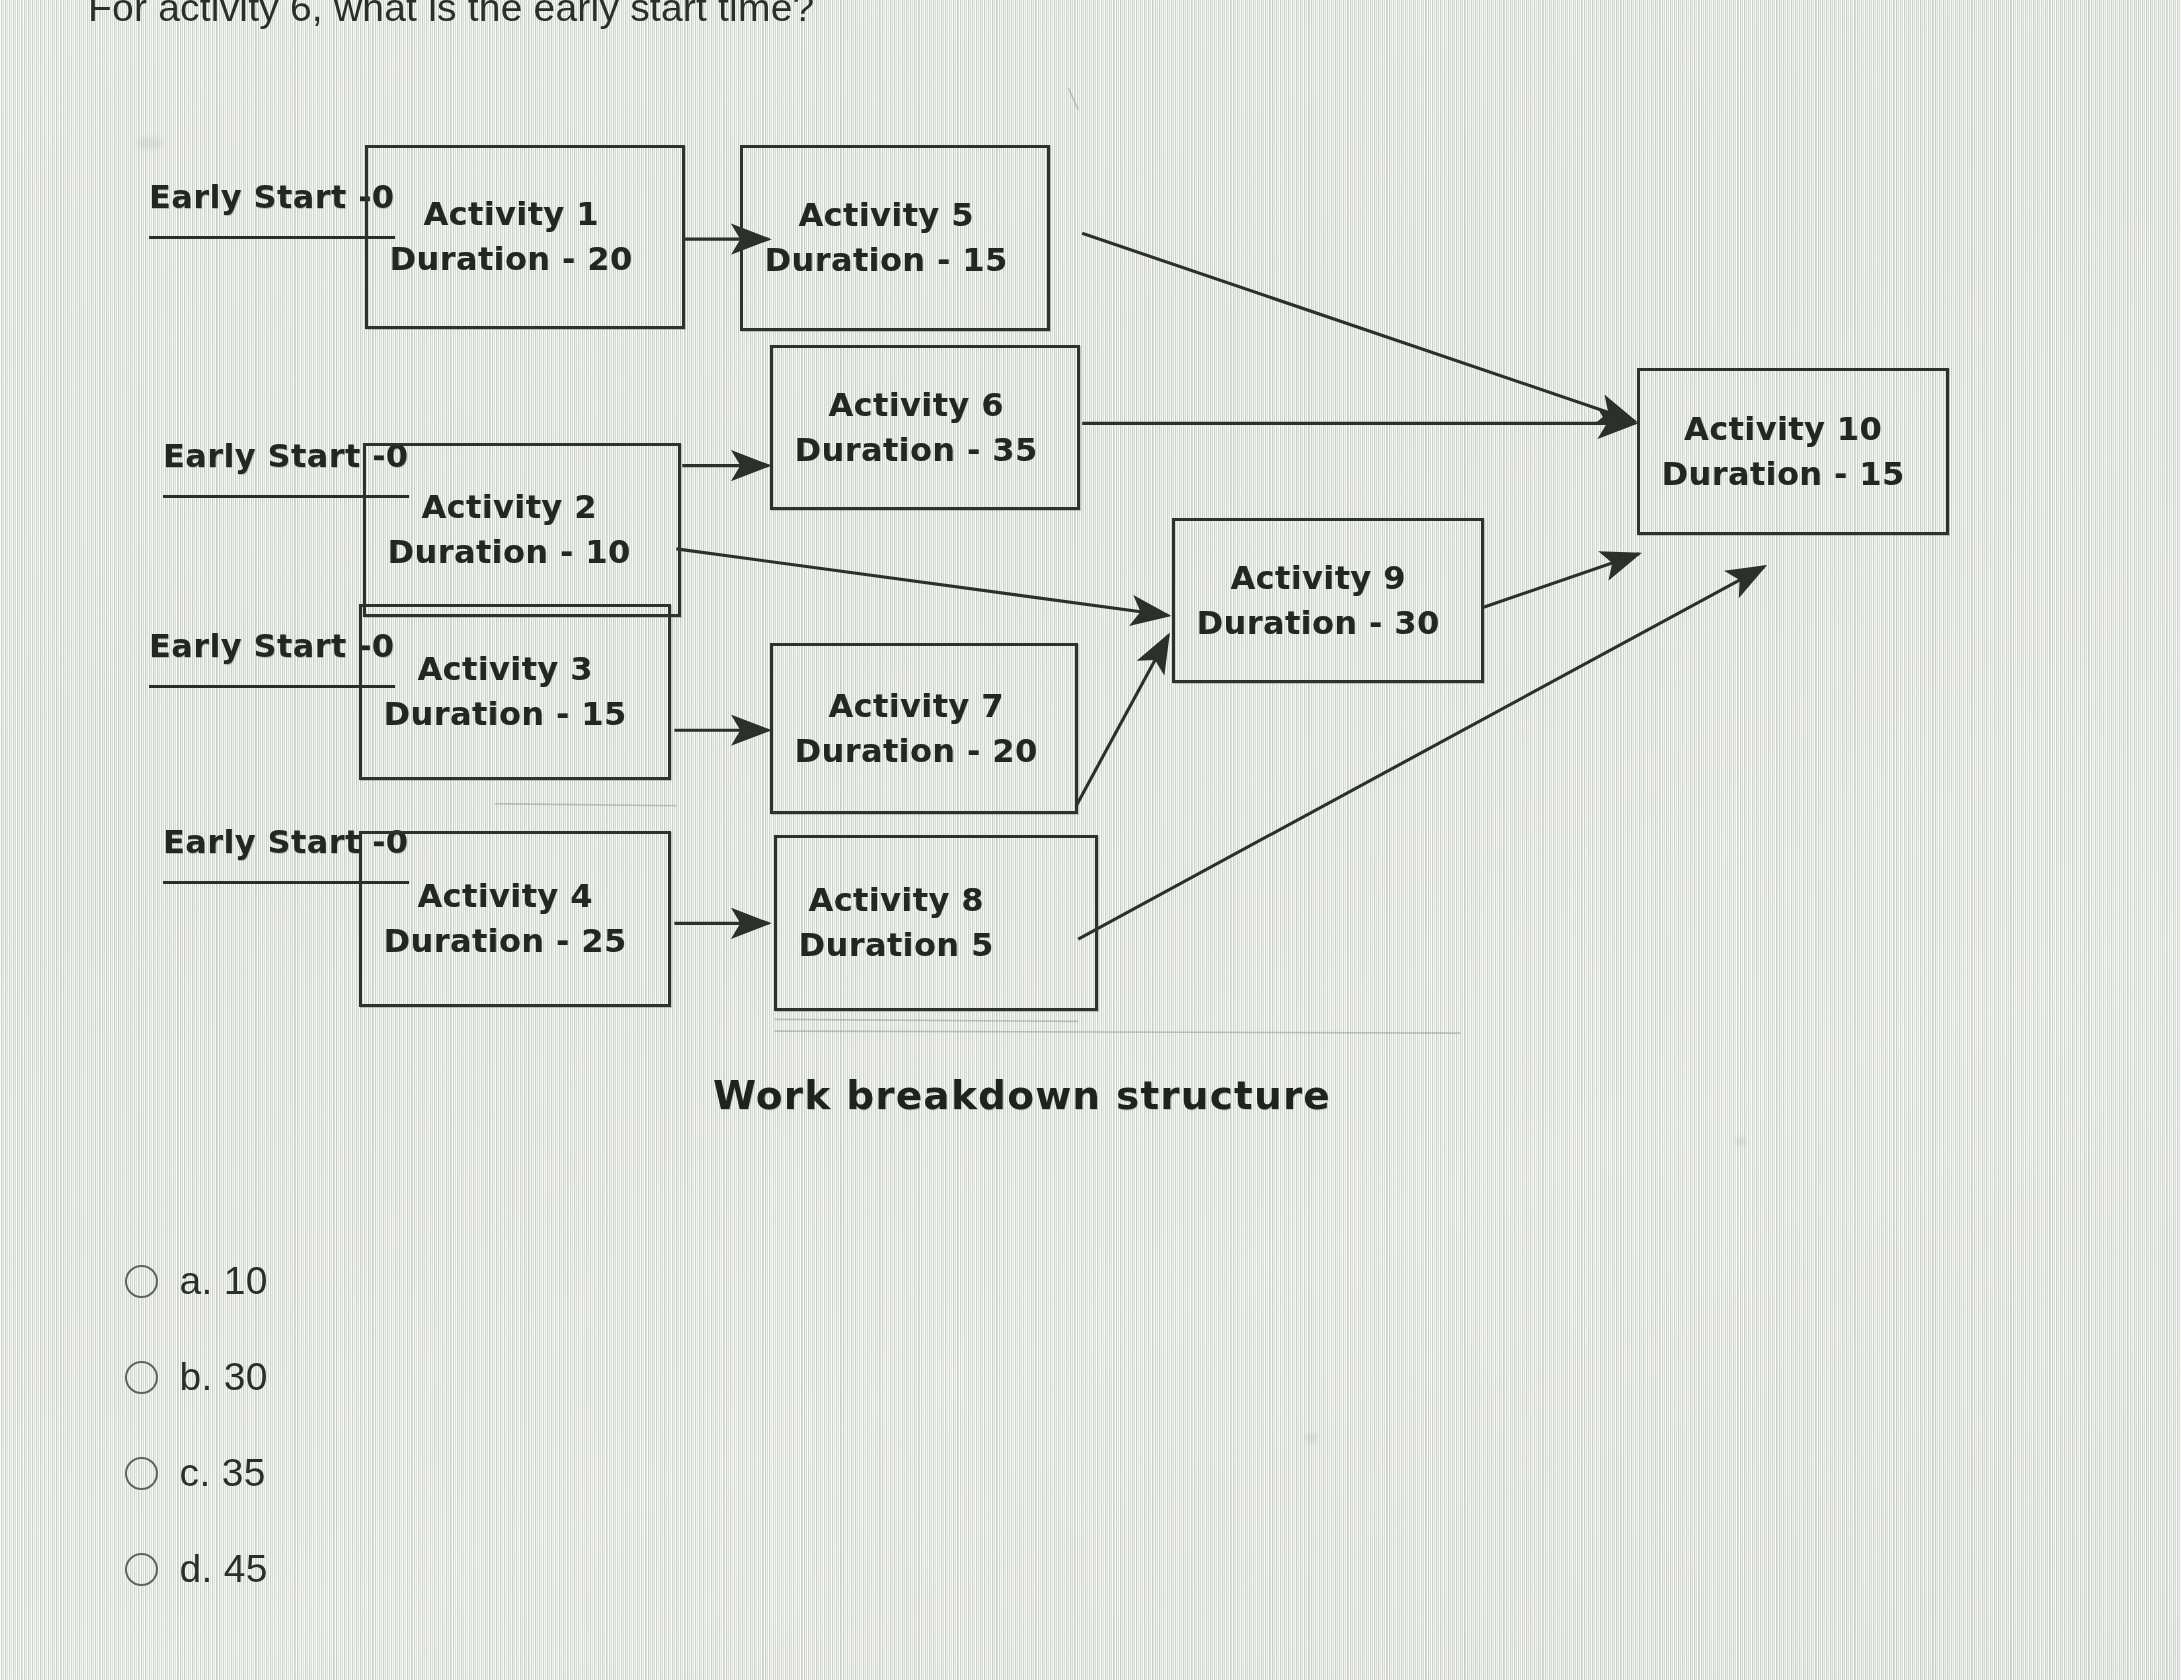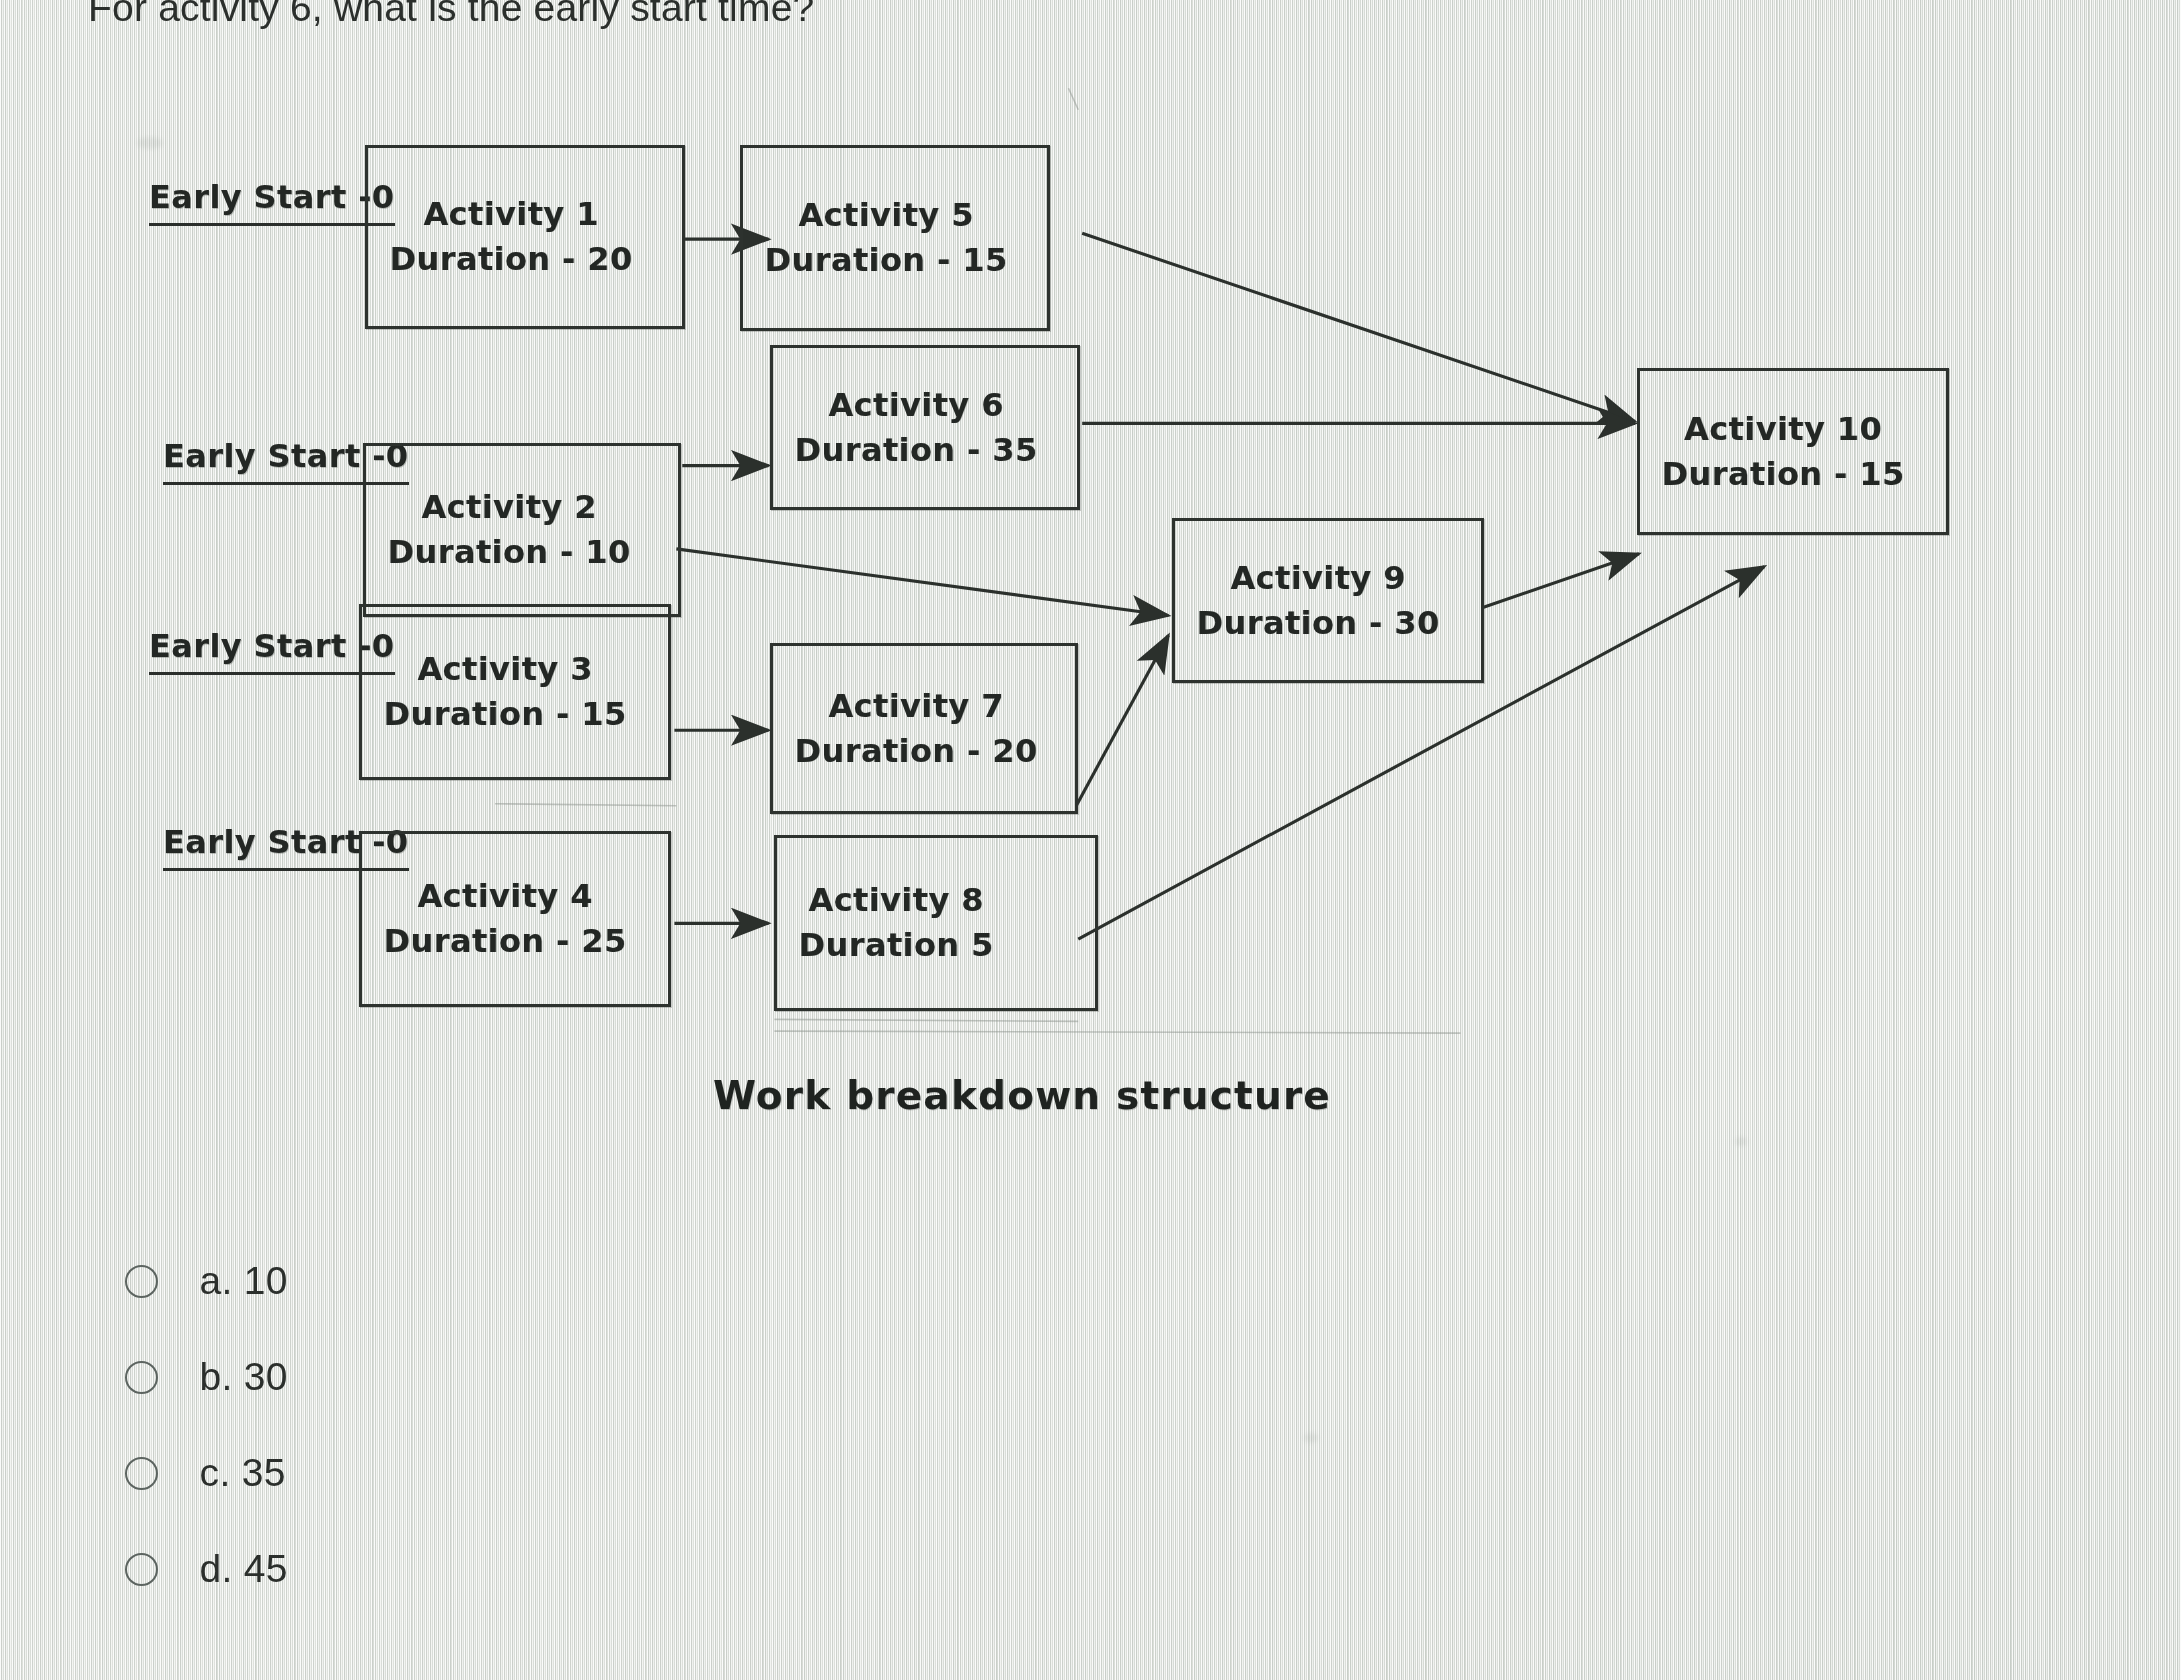--- a/index.html
+++ b/index.html
@@ -83,21 +83,21 @@
   
   .es-label {
     position: absolute;
     font-family: "DejaVu Sans", sans-serif;
     font-weight: 700;
     font-size: 32px;
     color: #232724;
     letter-spacing: 0.4px;
     white-space: nowrap;
     text-shadow: 0.6px 0.6px 0 rgba(90,95,90,0.35);
-    padding-bottom: 7px;
+    padding-bottom: 20px;
     border-bottom: 3.9px solid #2a2e2b;
   }
 
   
   .caption {
     position: absolute;
     left: 713px;
     top: 1073px;
     font-family: "DejaVu Sans", sans-serif;
     font-size: 39px;
@@ -112,21 +112,20 @@
   .options {
     position: absolute;
     left: 125px;
     top: 1233px;
     width: 686px;
   }
   .option-row {
     display: flex;
     align-items: center;
     height: 96px;
-    gap: 20px;
   }
   .radio {
     width: 33px;
     height: 33px;
     border: 2.9px solid #5c6460;
     border-radius: 50%;
     box-sizing: border-box;
     flex: 0 0 auto;
     background: transparent;
   }

